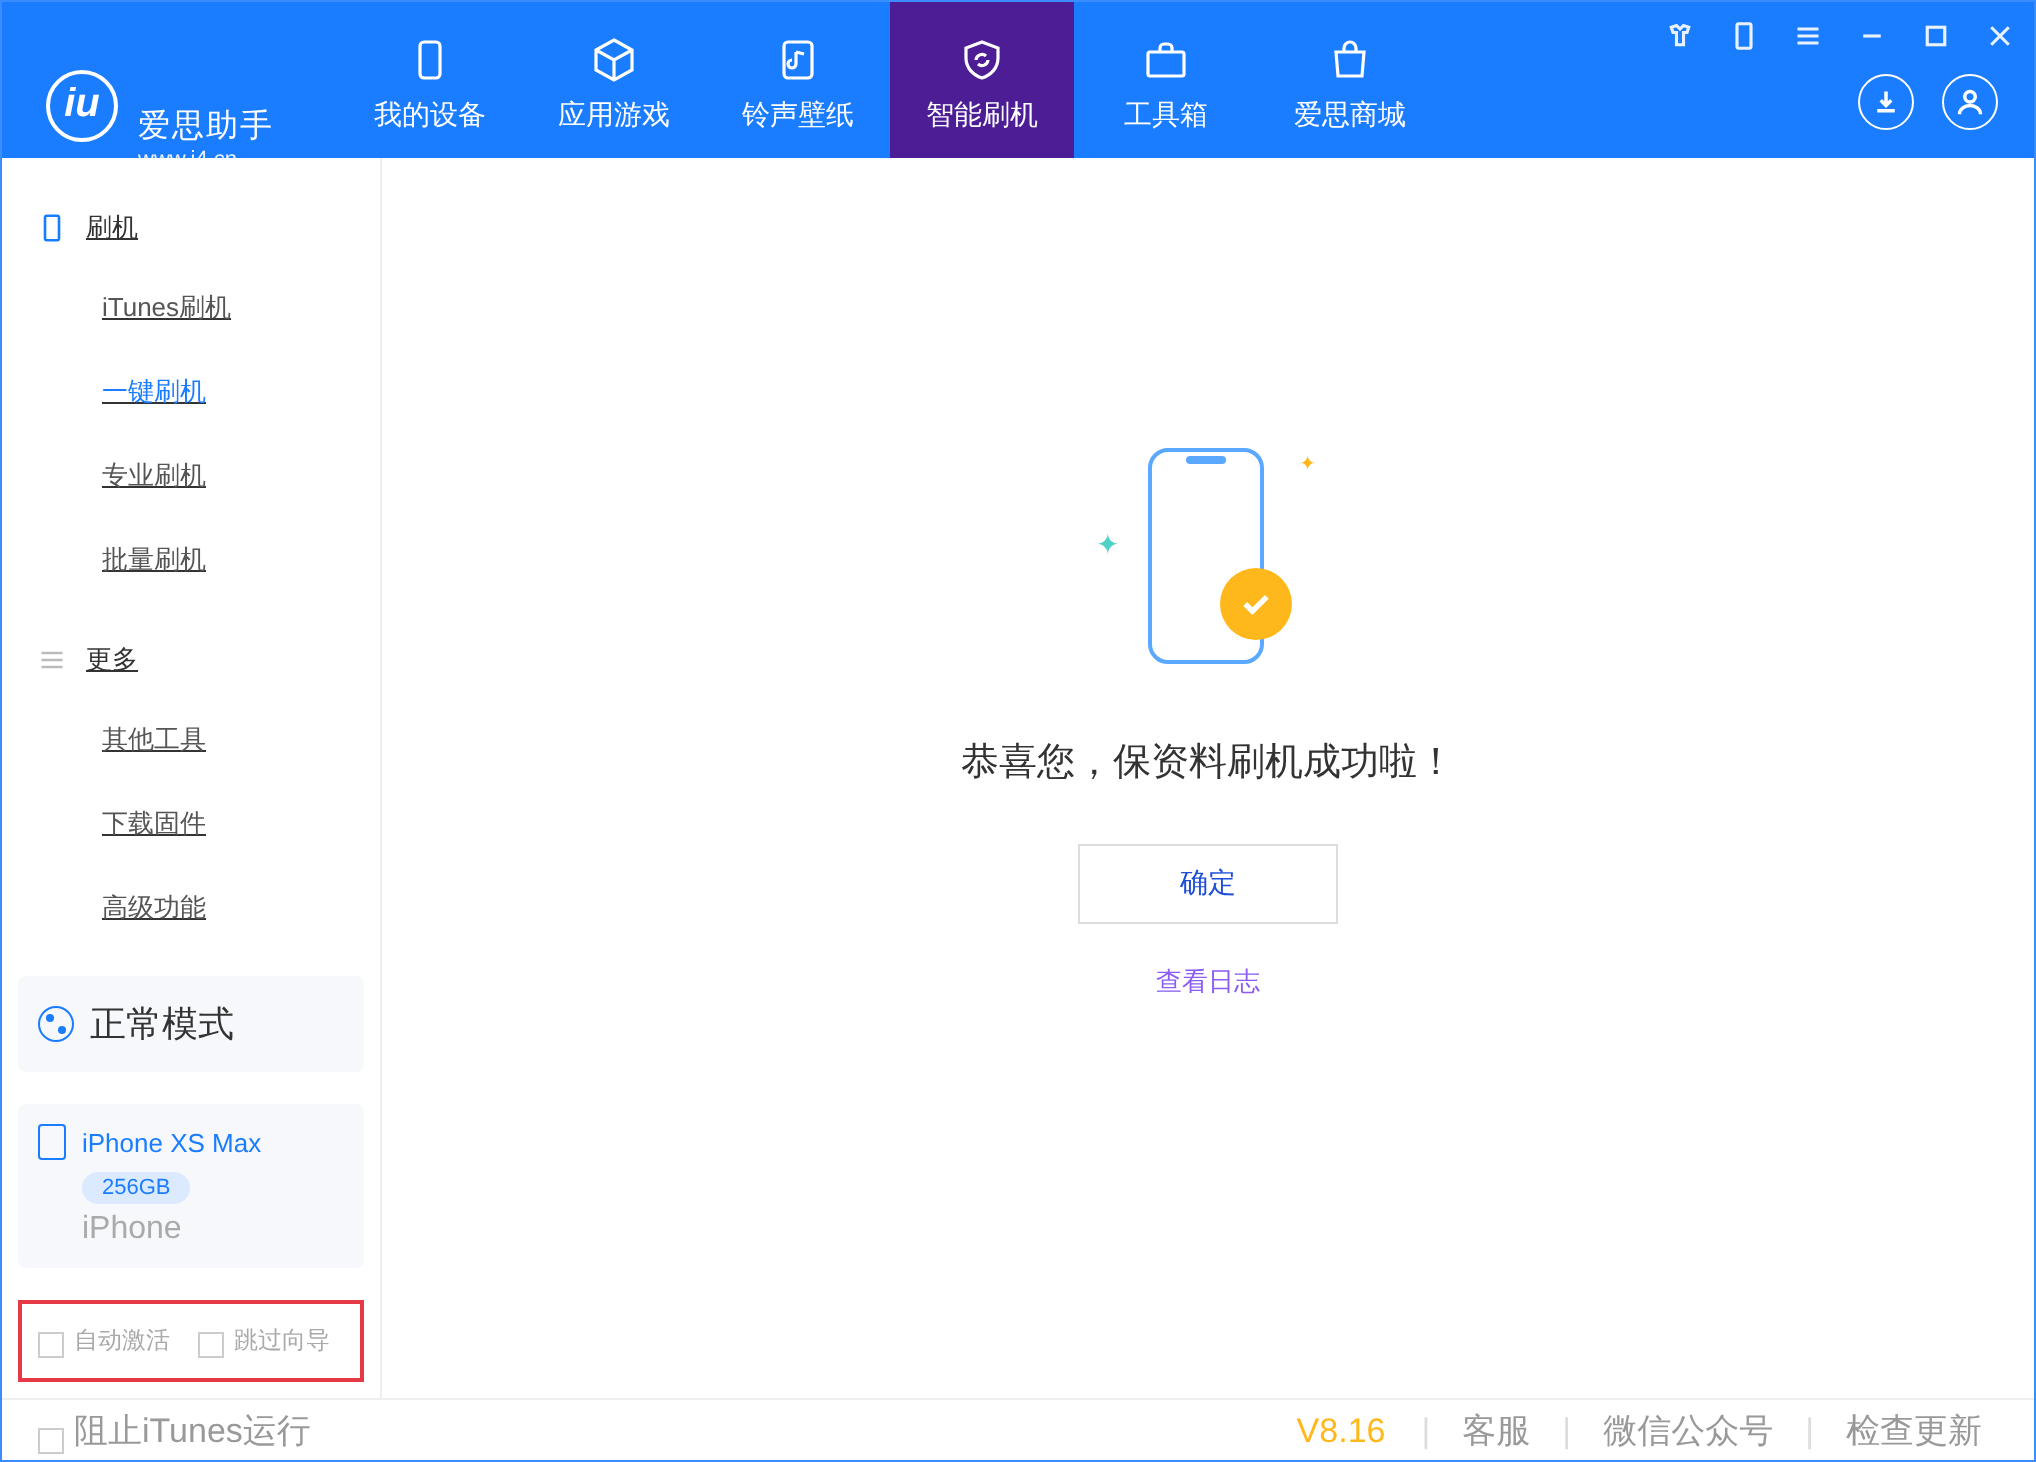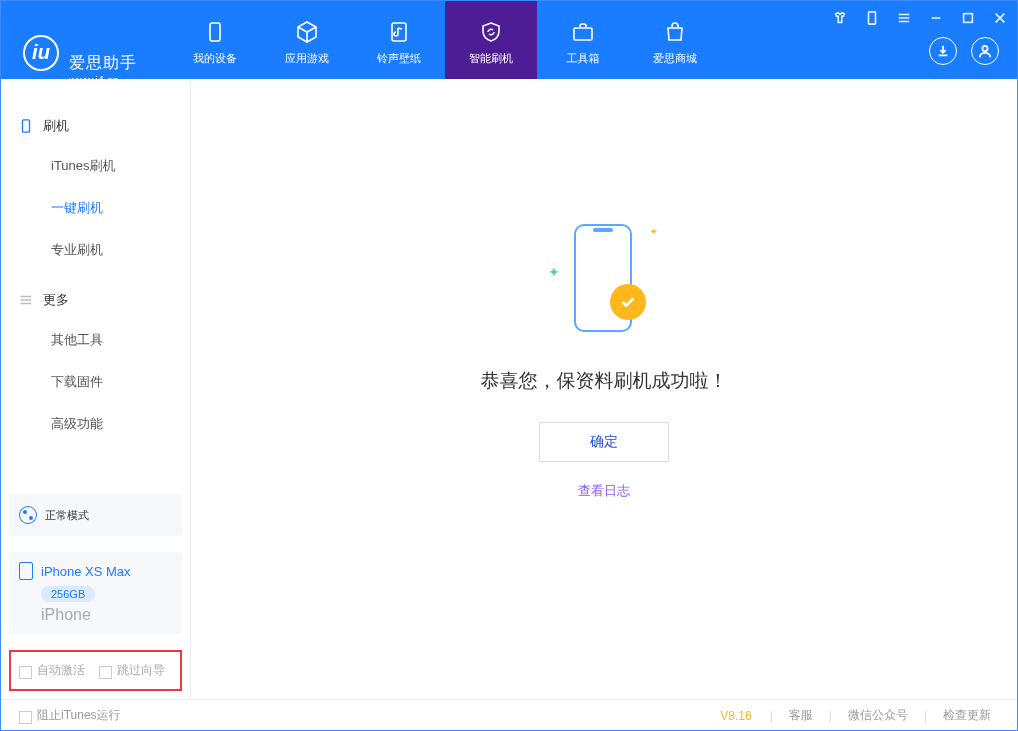--- a/index.html
+++ b/index.html
@@ -7,44 +7,44 @@
 
 
 .header { background: #1a7cff; height: 78px; display: flex; align-items: flex-start; color: #fff; position: relative; }
 .logo-area { display: flex; align-items: center; padding: 18px 20px 0 22px; }
 .logo-icon { width: 36px; height: 36px; border: 2.5px solid #fff; border-radius: 50%; display: flex; align-items: center; justify-content: center; font-size: 20px; font-weight: bold; font-style: italic; }
 .logo-text { margin-left: 10px; }
 .logo-title { font-size: 16px; font-weight: 500; letter-spacing: 1px; margin-top: 34px; }
 .logo-sub { font-size: 11px; opacity: 0.9; }
 
 .tabs { display: flex; height: 78px; margin-left: 12px; }
-.tab { width: 92px; display: flex; flex-direction: column; align-items: center; justify-content: center; cursor: pointer; font-size: 11px; gap: 6px; padding-top: 4px; }
+.tab { width: 92px; display: flex; flex-direction: column; align-items: center; justify-content: center; cursor: pointer; font-size: 14px; gap: 6px; padding-top: 4px; }
 .tab.active { background: #4c1d95; }
 .tab-icon { width: 26px; height: 26px; display: flex; align-items: center; justify-content: center; }
 .tab-icon svg { width: 24px; height: 24px; fill: none; stroke: #fff; stroke-width: 1.6; }
 
 .window-controls { position: absolute; right: 6px; top: 6px; display: flex; gap: 10px; align-items: center; }
 .wc { width: 22px; height: 22px; display: flex; align-items: center; justify-content: center; cursor: pointer; opacity: 0.9; }
 .wc svg { width: 14px; height: 14px; stroke: #fff; fill: none; stroke-width: 1.8; }
 
 .header-right-icons { position: absolute; right: 18px; bottom: 14px; display: flex; gap: 14px; }
 .hr-icon { width: 28px; height: 28px; border: 1.5px solid #fff; border-radius: 50%; display: flex; align-items: center; justify-content: center; cursor: pointer; }
 .hr-icon svg { width: 14px; height: 14px; stroke: #fff; fill: none; stroke-width: 2; }
 
 
 .body { display: flex; height: 620px; }
 .sidebar { width: 190px; border-right: 1px solid #eee; display: flex; flex-direction: column; font-size: 13px; color: #333; }
-.side-scroll { flex: 1; padding-top: 28px; }
+.side-scroll { flex: 1; padding-top: 16px; text-decoration: underline; }
 .side-group-header { display: flex; align-items: center; padding: 10px 18px; font-weight: 500; color: #333; gap: 10px; }
 .side-group-header svg { width: 14px; height: 14px; }
 .side-item { padding: 12px 18px 12px 50px; cursor: pointer; color: #555; }
 .side-item.active { color: #1a7cff; }
 
 .device-box { margin: 8px; padding: 12px 10px; background: #f6f8fb; border-radius: 4px; }
-.device-mode { display: flex; align-items: center; gap: 8px; font-size: 11px; color: #333; margin-bottom: 0; }
+.device-mode { display: flex; align-items: center; gap: 8px; font-size: 18px; color: #333; margin-bottom: 0; }
 .device-mode-icon { width: 18px; height: 18px; border: 1.5px solid #1a7cff; border-radius: 50%; position: relative; }
 .device-mode-icon::before, .device-mode-icon::after { content: ''; position: absolute; background: #1a7cff; border-radius: 50%; }
 .device-mode-icon::before { width: 4px; height: 4px; top: 3px; left: 3px; }
 .device-mode-icon::after { width: 4px; height: 4px; bottom: 3px; right: 3px; }
 
 .device-info { margin: 8px; padding: 10px; background: #f6f8fb; border-radius: 4px; }
 .device-name-row { display: flex; align-items: center; gap: 8px; color: #1a7cff; font-size: 13px; font-weight: 500; }
 .device-phone-icon { width: 14px; height: 18px; border: 1.5px solid #1a7cff; border-radius: 2px; }
 .device-badge { display: inline-block; background: #dceaff; color: #1a7cff; padding: 2px 10px; border-radius: 10px; font-size: 11px; margin-top: 6px; margin-left: 22px; }
 .device-type { color: #aaa; font-size: 16px; margin-top: 4px; margin-left: 22px; }
@@ -62,21 +62,21 @@
 .badge-check svg { width: 18px; height: 18px; stroke: #fff; stroke-width: 3; fill: none; }
 .sparkle { position: absolute; font-size: 14px; color: #4fd1c5; }
 .sparkle.s1 { left: 4px; top: 46px; }
 .sparkle.s2 { right: 6px; top: 8px; color: #ffb81c; font-size: 10px; }
 
 .success-msg { font-size: 19px; color: #333; margin-bottom: 28px; }
 .ok-btn { border: 1px solid #ddd; background: #fff; padding: 10px 50px; font-size: 14px; cursor: pointer; color: #1d4ed8; margin-bottom: 20px; }
 .log-link { color: #8b5cf6; font-size: 13px; cursor: pointer; text-decoration: none; }
 
 
-.footer { height: 32px; border-top: 1px solid #eee; display: flex; align-items: center; padding: 0 18px; font-size: 12px; color: #999; }
+.footer { height: 32px; border-top: 1px solid #eee; display: flex; align-items: center; padding: 0 18px; font-size: 17px; color: #999; }
 .footer-left { display: flex; align-items: center; gap: 6px; }
 .footer-right { margin-left: auto; display: flex; align-items: center; gap: 8px; }
 .footer-link { color: #999; cursor: pointer; padding: 0 8px; }
 .footer-sep { color: #ddd; }
 .version { color: #ffb81c; margin-right: 10px; }
 </style>
 </head>
 <body>
 
 <div class="header">
@@ -195,20 +195,21 @@
     <div class="side-scroll">
       <div class="side-group-header">
         <svg viewBox="0 0 16 16">
             <rect x="4" y="1" width="8" height="14" rx="1" fill="none" stroke="#1a7cff" stroke-width="1.5"></rect>
           </svg>
         <span>刷机</span>
       </div>
       <div class="side-item">iTunes刷机</div>
       <div class="side-item active">一键刷机</div>
       <div class="side-item">专业刷机</div>
+      <div class="side-item">批量刷机</div>
 
       <div class="side-group-header" style="margin-top:10px;">
         <svg viewBox="0 0 16 16">
             <path d="M2 4h12M2 8h12M2 12h12" stroke="#bbb" stroke-width="1.5"></path>
           </svg>
         <span>更多</span>
       </div>
       <div class="side-item">其他工具</div>
       <div class="side-item">下载固件</div>
       <div class="side-item">高级功能</div>

